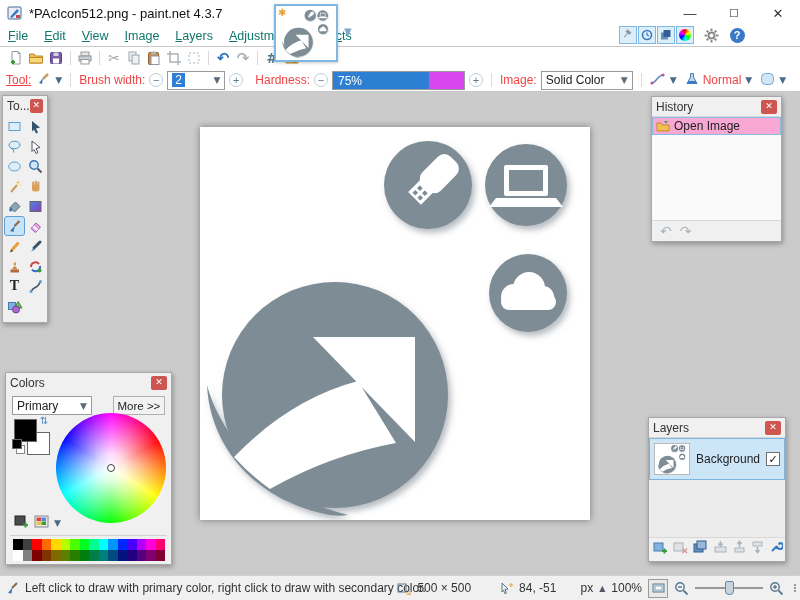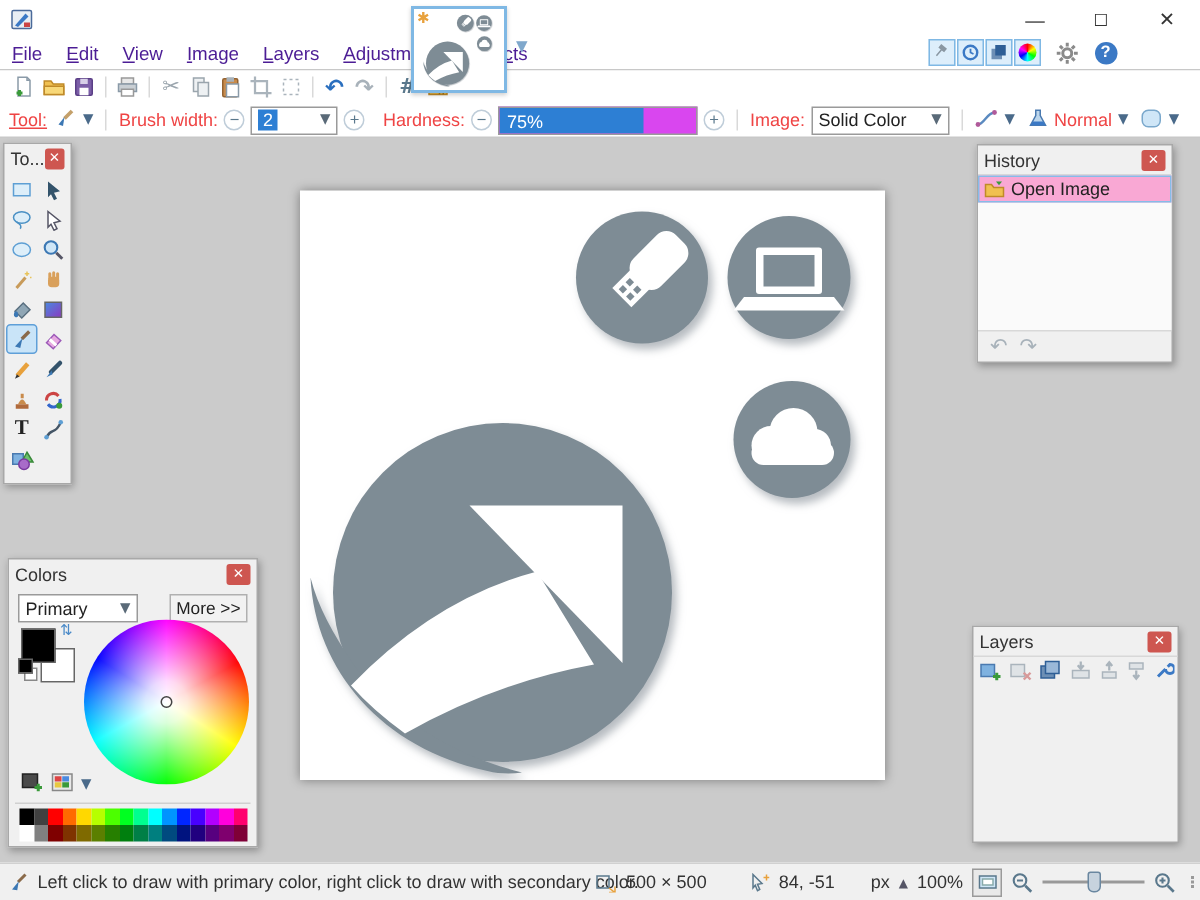--- a/index.html
+++ b/index.html
@@ -9,21 +9,21 @@
 
   
   .titlebar { position:absolute; left:0; top:0; width:800px; height:26px; background:#fff; display:flex; align-items:center; }
   .app-icon { margin:0 6px 0 7px; }
   .title-text { font-size:13px; color:#111; }
   .win-controls { position:absolute; right:0; top:0; display:flex; }
   .win-btn { width:44px; height:26px; display:flex; align-items:center; justify-content:center; color:#333; font-size:13px; }
 
   
   .menubar { position:absolute; left:0; top:26px; width:272px; height:21px; background:#fff; display:flex; align-items:center; border-bottom:1px solid #c8c8c8; }
-  .menu-item { padding:2px 8px; font-size:12.5px; color:#4c1d95; }
+  .menu-item { padding:2px 8px; font-size:12.5px; color:#0f766e; }
   .menu-spacer { position:absolute; left:272px; top:26px; width:528px; height:21px; border-bottom:1px solid #c8c8c8; background:#fff; }
 
   
   .panel-toggles { position:absolute; top:26px; right:54px; display:flex; align-items:center; gap:1px; }
   .toggle-btn { width:18px; height:18px; border:1px solid #7fb8e4; background:#ddeefb; display:flex; align-items:center; justify-content:center; }
   .round-btn { width:18px; height:18px; display:flex; align-items:center; justify-content:center; margin-left:7px; }
   .help-circle { width:15px; height:15px; border-radius:50%; background:#3b79c5; color:#fff; font-size:11px; font-weight:bold; display:flex; align-items:center; justify-content:center; }
 
   
   .toolbar { position:absolute; left:0; top:47px; width:800px; height:22px; background:#fff; display:flex; align-items:center; padding-left:6px; }
@@ -152,20 +152,21 @@
     </g>
   </defs>
 </svg>
 
 <div class="titlebar">
   <svg class="app-icon" width="16" height="16">
     <rect x="1" y="2" width="13" height="12" rx="1" fill="#e8eef4" stroke="#4a6a9a"></rect>
     <path d="M3,12 L10,4 L12,6 L5,13 Z" fill="#3b79c5"></path>
     <rect x="9" y="10" width="4" height="3" fill="#c44"></rect>
   </svg>
+  <span class="title-text">*PAcIcon512.png - paint.net 4.3.7</span>
   <div class="win-controls">
     <div class="win-btn">—</div>
     <div class="win-btn" style="font-size:11px">☐</div>
     <div class="win-btn">✕</div>
   </div>
 </div>
 
 <div class="menu-spacer"></div>
 <div class="menubar">
   <span class="menu-item"><u>F</u>ile</span>
@@ -591,20 +592,31 @@
       <div style="background: rgb(127, 0, 110);"></div>
       <div style="background: rgb(127, 0, 55);"></div>
     </div>
 </div>
 
 <div class="panel layers-panel">
   <div class="panel-title">
     <span>Layers</span>
     <div class="panel-close">✕</div>
   </div>
+  <div class="layers-list">
+    <div class="layer-item">
+      <div class="layer-thumb">
+        <svg viewBox="0 0 390 393" width="34" height="30">
+            <use href="#pdn-art"></use>
+          </svg>
+      </div>
+      <span>Background</span>
+      <div class="layer-check icon-font">✓</div>
+    </div>
+  </div>
   <div class="layers-footer">
     <span><svg width="16" height="14">
           <rect x="1" y="3" width="9" height="8" fill="#7fb2e0" stroke="#4a7ab0"></rect>
           <g stroke="#3a9a3a" stroke-width="2">
             <line x1="9" y1="11" x2="14" y2="11"></line>
             <line x1="11.5" y1="8.5" x2="11.5" y2="13.5"></line>
           </g>
         </svg></span>
     <span><svg width="16" height="14">
           <rect x="1" y="3" width="9" height="8" fill="#dfe3e6" stroke="#aab4bc"></rect>

